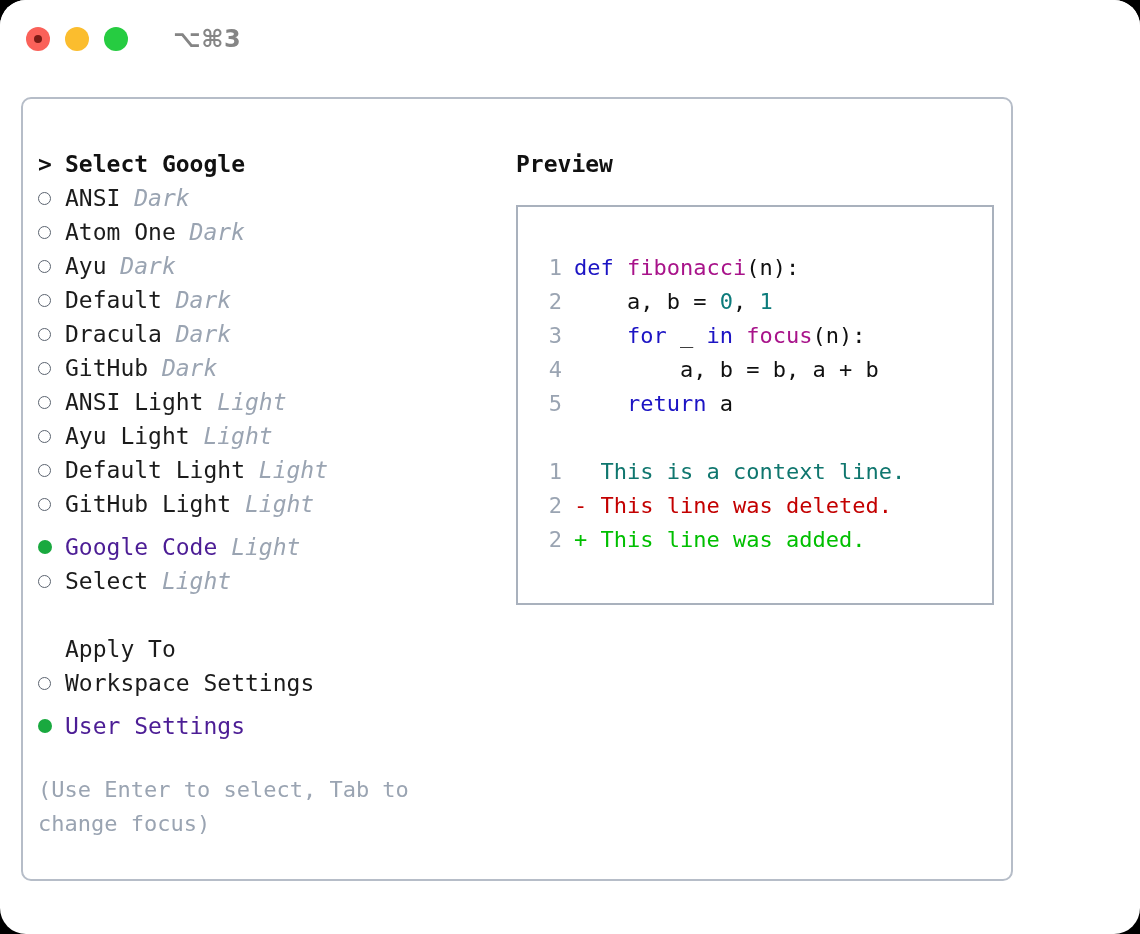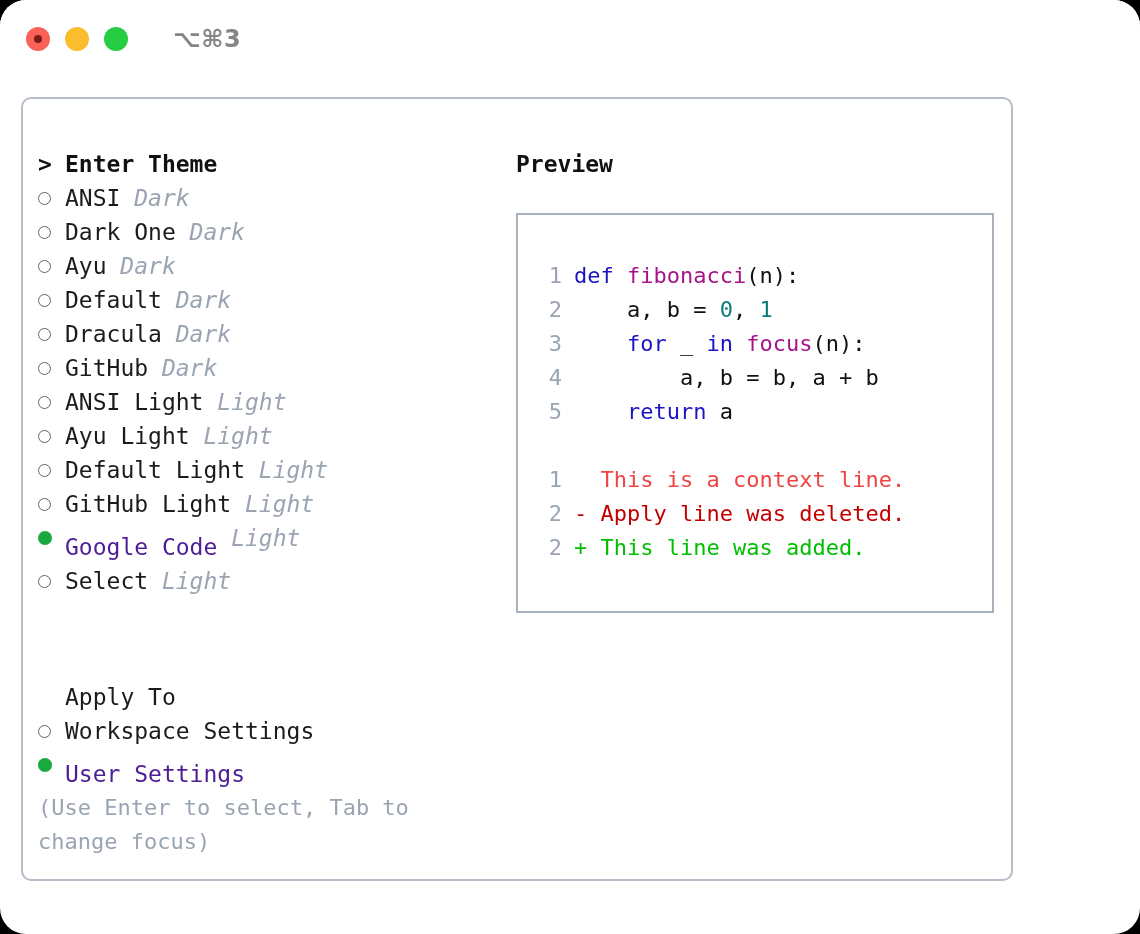--- a/index.html
+++ b/index.html
@@ -69,21 +69,21 @@
     font-size: 23px;
     font-weight: 700;
     color: #111111;
     line-height: 34px;
     white-space: pre;
     display: flex;
   }
   .heading .caret { width: 27px; flex: none; }
   .opt {
     display: flex;
-    align-items: flex-start;
+    align-items: flex-end;
     line-height: 34px;
     font-size: 23px;
     white-space: pre;
   }
   .bullet {
     width: 27px; flex: none;
     display: flex; align-items: center;
     height: 34px;
   }
   .bullet .ring {
@@ -104,37 +104,37 @@
   .opt.selected .opt-label { color: #4c1d95; margin-top: 9px; }
   .opt-tag { color: #9aa4b2; font-style: italic; }
   .sp { display: inline-block; width: 0.6em; }
 
   .section-head {
     font-size: 23px;
     color: #1b1b1b;
     line-height: 34px;
     padding-left: 27px;
     white-space: pre;
-    margin-top: 48px;
   }
   .spacer-row { height: 34px; }
   .hint {
+    margin-top: 30px;
     font-size: 22px;
     line-height: 34px;
     color: #9aa4b2;
     width: 410px;
   }
 
   
   .preview-title {
     font-size: 23px;
     font-weight: 700;
     color: #111111;
     line-height: 34px;
-    margin-bottom: 32px;
+    margin-bottom: 24px;
   }
   .preview-box {
     width: 478px;
     height: 400px;
     border: 2px solid #a9b1bd;
     background: #ffffff;
     padding: 44px 0 0 18px;
   }
   .code-line {
     font-size: 22px;
@@ -147,21 +147,21 @@
     width: 26px;
     flex: none;
     text-align: right;
     margin-right: 12px;
   }
   .kw   { color: #1c14c4; }
   .fn   { color: #a8138a; }
   .num  { color: #0c7b7b; }
   .plain{ color: #101010; }
   .diff-gap { height: 34px; }
-  .ctx  { color: #ef4444; }
+  .ctx  { color: #0f766e; }
   .del  { color: #c30000; }
   .add  { color: #00bf00; }
 </style>
 </head>
 <body>
 
 <div class="window">
 
   <div class="titlebar">
     <div class="traffic">
@@ -173,26 +173,26 @@
     </div>
     <div class="win-title">⌥⌘3</div>
   </div>
 
   <div class="panel">
     <div class="columns">
 
       <div class="left-col">
         <div class="heading">
           <span class="caret">&gt;</span>
-          <span>Enter Theme</span>
+          <span>Select Google</span>
         </div>
 
         <div id="theme-list">
             <div class="opt"><span class="bullet"><span class="ring"></span></span><span class="opt-label">ANSI</span><span class="sp"> </span><span class="opt-tag">Dark</span></div>
-            <div class="opt"><span class="bullet"><span class="ring"></span></span><span class="opt-label">Dark One</span><span class="sp"> </span><span class="opt-tag">Dark</span></div>
+            <div class="opt"><span class="bullet"><span class="ring"></span></span><span class="opt-label">Atom One</span><span class="sp"> </span><span class="opt-tag">Dark</span></div>
             <div class="opt"><span class="bullet"><span class="ring"></span></span><span class="opt-label">Ayu</span><span class="sp"> </span><span class="opt-tag">Dark</span></div>
             <div class="opt"><span class="bullet"><span class="ring"></span></span><span class="opt-label">Default</span><span class="sp"> </span><span class="opt-tag">Dark</span></div>
             <div class="opt"><span class="bullet"><span class="ring"></span></span><span class="opt-label">Dracula</span><span class="sp"> </span><span class="opt-tag">Dark</span></div>
             <div class="opt"><span class="bullet"><span class="ring"></span></span><span class="opt-label">GitHub</span><span class="sp"> </span><span class="opt-tag">Dark</span></div>
             <div class="opt"><span class="bullet"><span class="ring"></span></span><span class="opt-label">ANSI Light</span><span class="sp"> </span><span class="opt-tag">Light</span></div>
             <div class="opt"><span class="bullet"><span class="ring"></span></span><span class="opt-label">Ayu Light</span><span class="sp"> </span><span class="opt-tag">Light</span></div>
             <div class="opt"><span class="bullet"><span class="ring"></span></span><span class="opt-label">Default Light</span><span class="sp"> </span><span class="opt-tag">Light</span></div>
             <div class="opt"><span class="bullet"><span class="ring"></span></span><span class="opt-label">GitHub Light</span><span class="sp"> </span><span class="opt-tag">Light</span></div>
             <div class="opt selected"><span class="bullet"><span class="filled"></span></span><span class="opt-label">Google Code</span><span class="sp"> </span><span class="opt-tag">Light</span></div>
             <div class="opt"><span class="bullet"><span class="ring"></span></span><span class="opt-label">Select</span><span class="sp"> </span><span class="opt-tag">Light</span></div>
@@ -216,21 +216,21 @@
           <div id="code-block">
               <div class="code-line"><span class="lineno">1</span><span><span class="kw">def </span><span class="fn">fibonacci</span><span class="plain">(n):</span></span></div>
               <div class="code-line"><span class="lineno">2</span><span><span class="plain">    a, b = </span><span class="num">0</span><span class="plain">, </span><span class="num">1</span></span></div>
               <div class="code-line"><span class="lineno">3</span><span><span class="plain">    </span><span class="kw">for</span><span class="plain"> _ </span><span class="kw">in</span><span class="plain"> </span><span class="fn">focus</span><span class="plain">(n):</span></span></div>
               <div class="code-line"><span class="lineno">4</span><span><span class="plain">        a, b = b, a + b</span></span></div>
               <div class="code-line"><span class="lineno">5</span><span><span class="plain">    </span><span class="kw">return</span><span class="plain"> a</span></span></div>
             </div>
           <div class="diff-gap"></div>
           <div id="diff-block">
               <div class="code-line"><span class="lineno">1</span><span class="ctx"> </span><span class="ctx"> This is a context line.</span></div>
-              <div class="code-line"><span class="lineno">2</span><span class="del">-</span><span class="del"> Apply line was deleted.</span></div>
+              <div class="code-line"><span class="lineno">2</span><span class="del">-</span><span class="del"> This line was deleted.</span></div>
               <div class="code-line"><span class="lineno">2</span><span class="add">+</span><span class="add"> This line was added.</span></div>
             </div>
         </div>
       </div>
 
     </div>
   </div>
 </div>
 
 </body></html>

